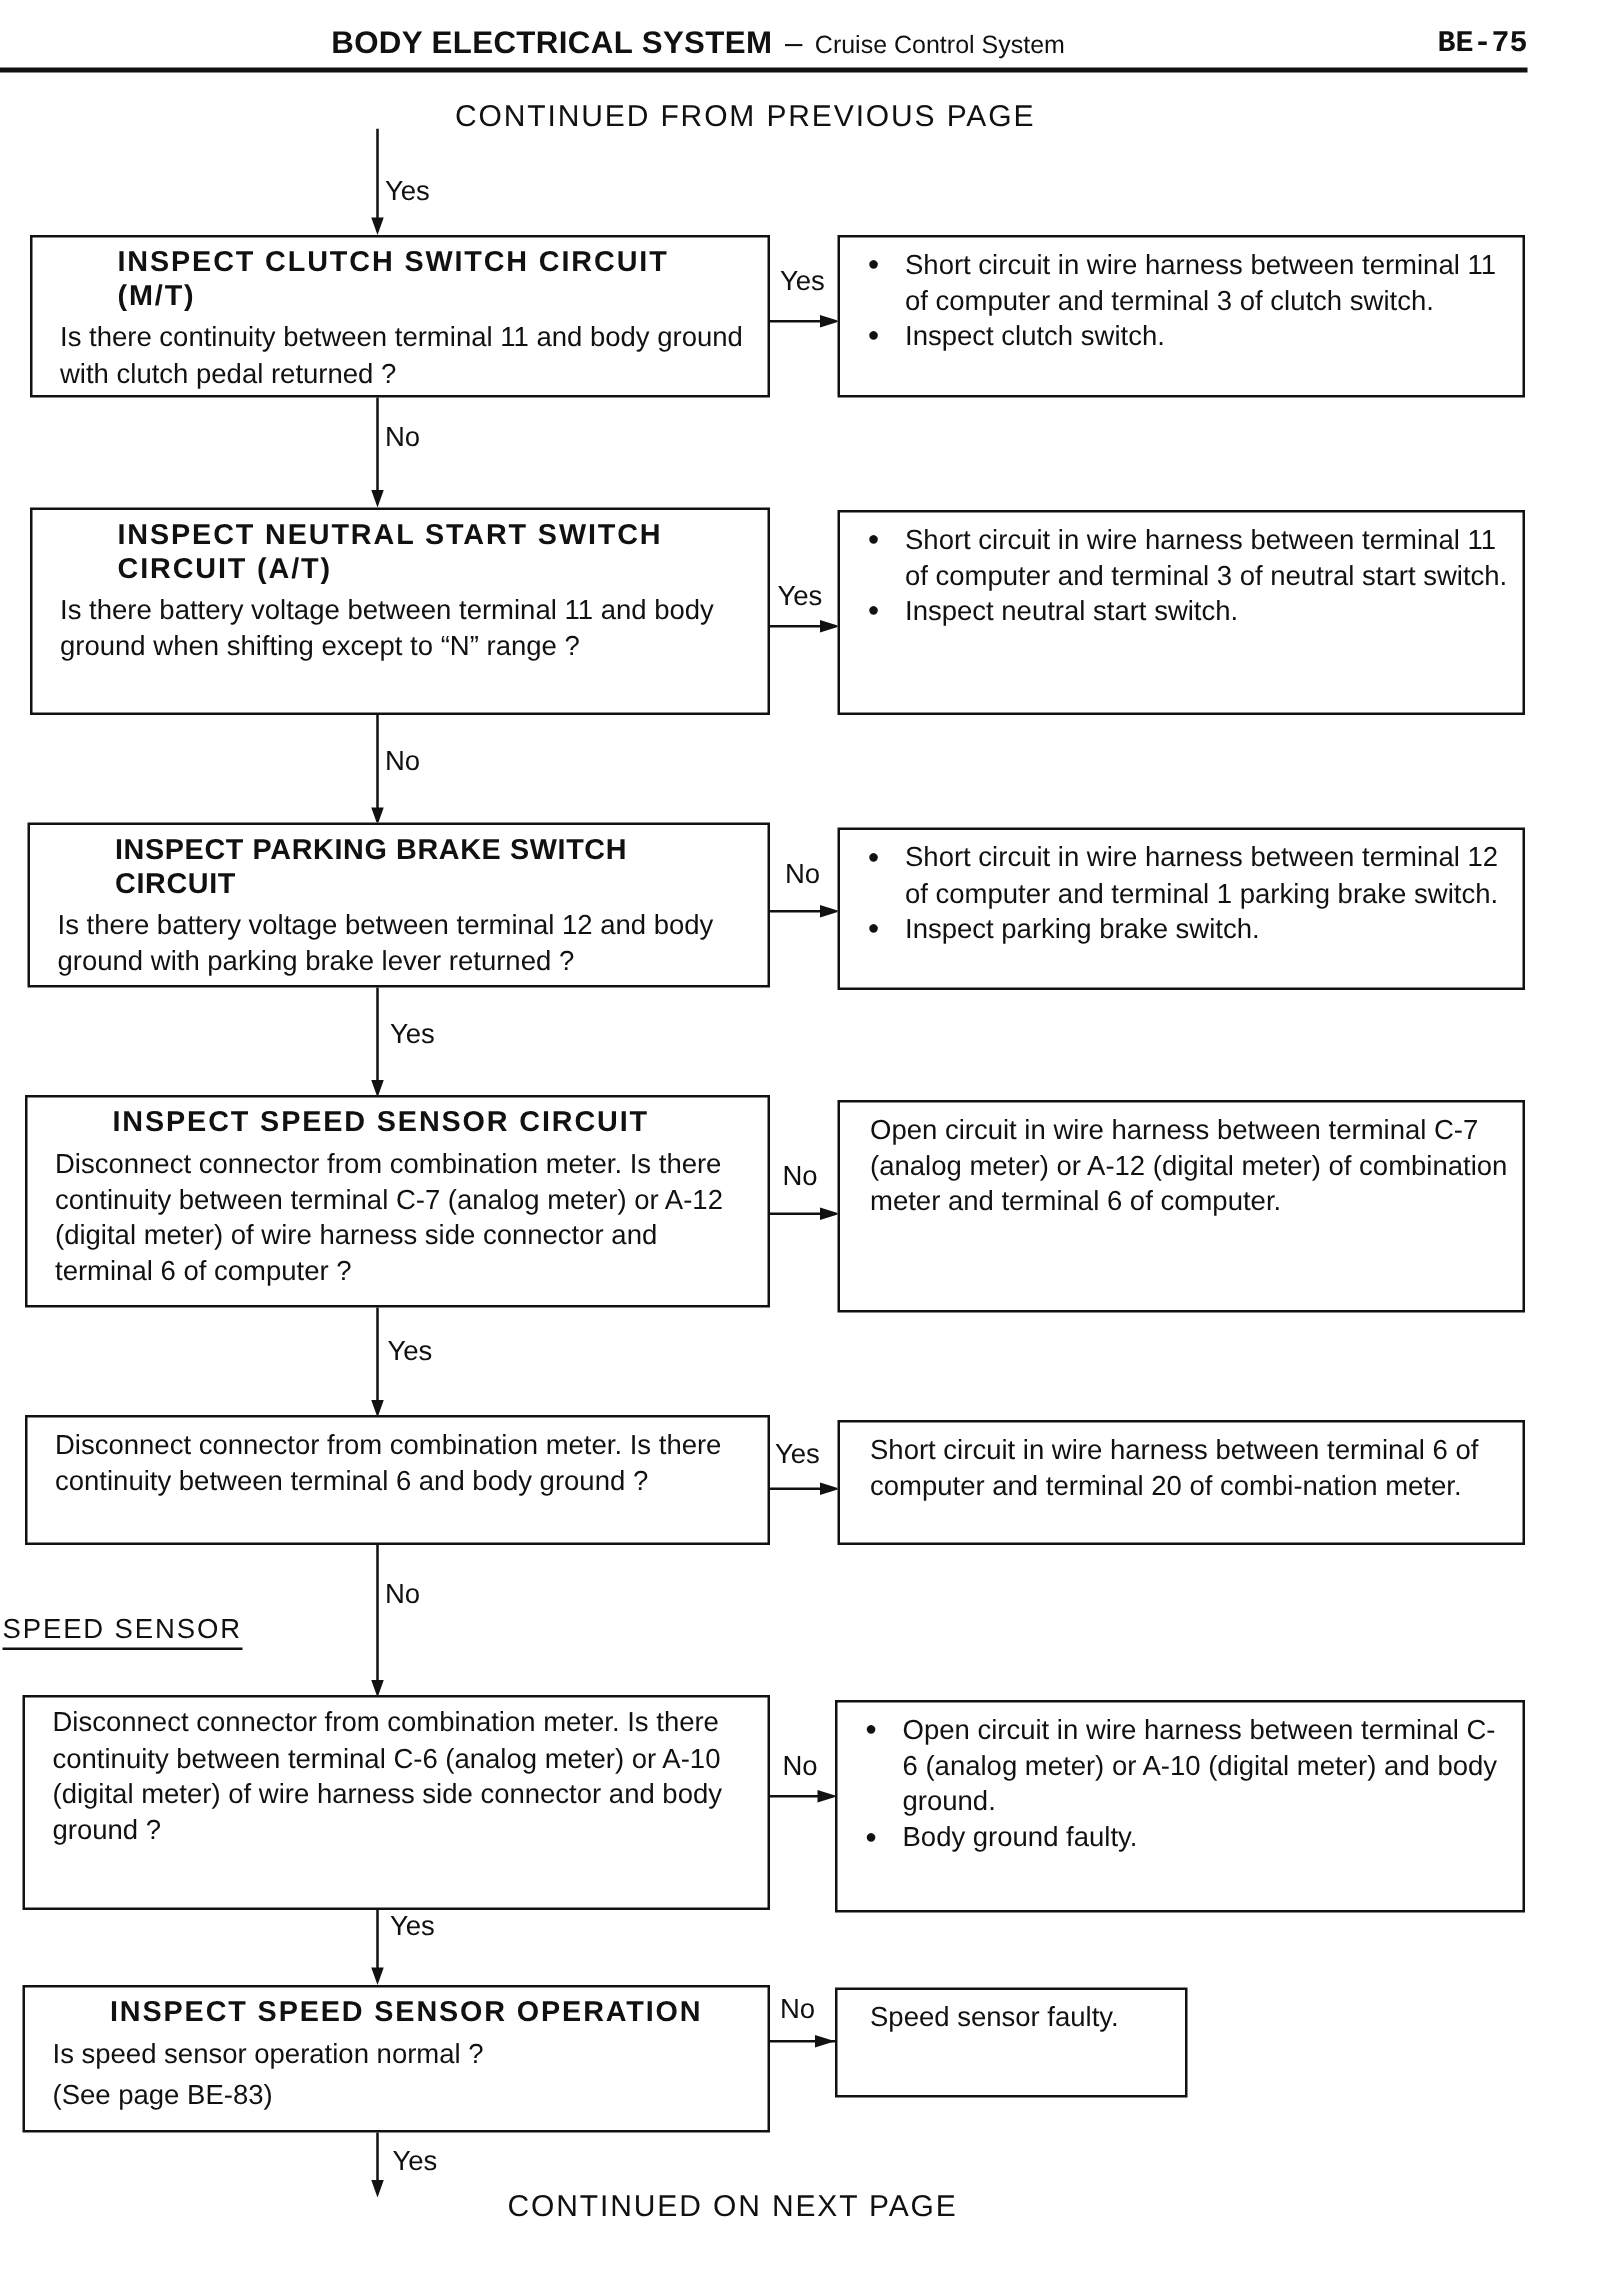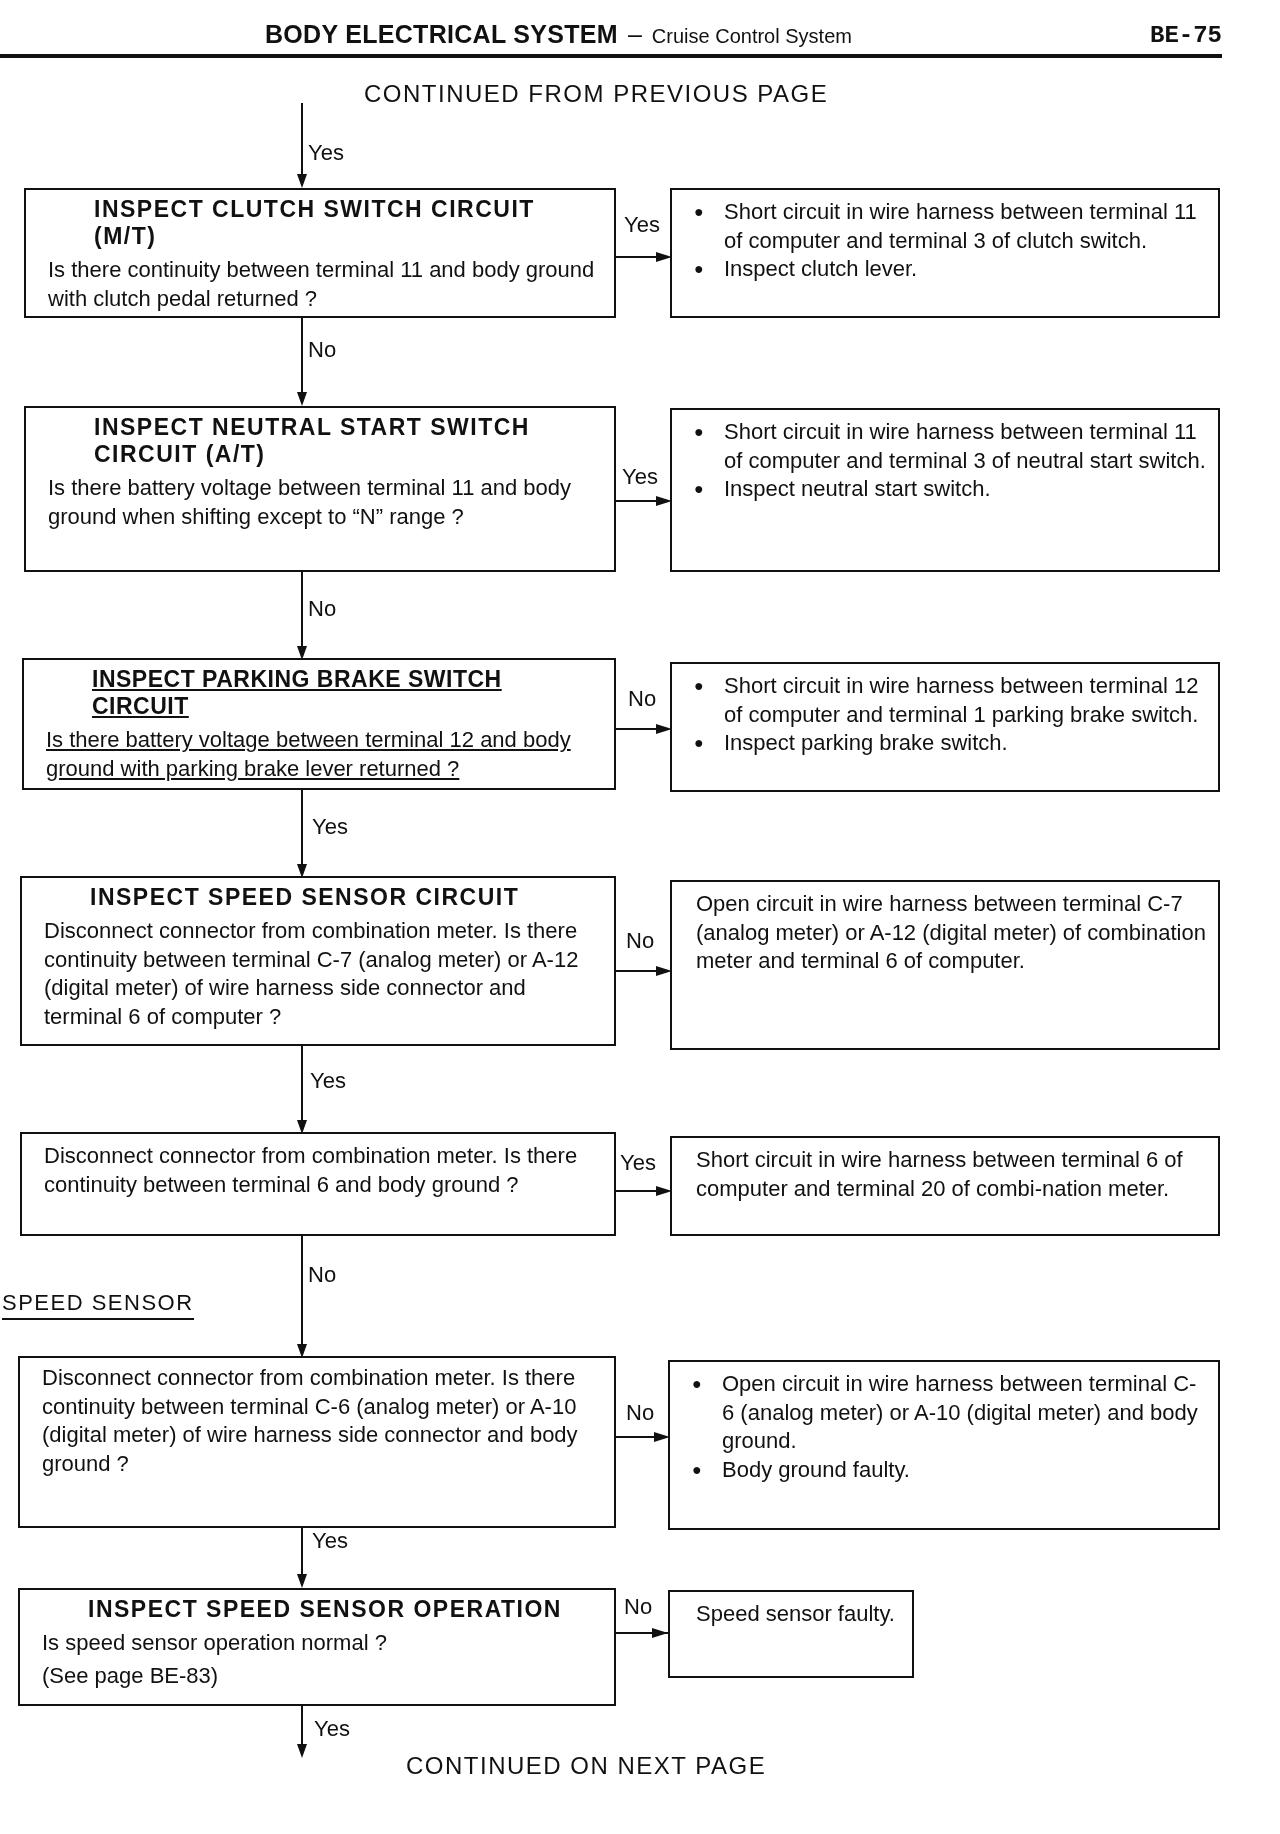--- a/index.html
+++ b/index.html
@@ -46,21 +46,21 @@
 <div class="box left-box" style="left:24px; top:188px; width:592px; height:130px;">
   <div class="title">INSPECT CLUTCH SWITCH CIRCUIT (M/T)</div>
   <div class="body">Is there continuity between terminal 11 and body ground with clutch pedal returned ?</div>
 </div>
 <div class="lbl" style="left:624px; top:212px;">Yes</div>
 <div class="hline" style="left:616px; top:256px; width:50px;"></div>
 <div class="arrow-right" style="left:656px; top:252px;"></div>
 <div class="box right-box" style="left:670px; top:188px; width:550px; height:130px;">
   <ul class="bul">
     <li>Short circuit in wire harness between terminal 11 of computer and terminal 3 of clutch switch.</li>
-    <li>Inspect clutch lever.</li>
+    <li>Inspect clutch switch.</li>
   </ul>
 </div>
 <div class="vline" style="left:301px; top:318px; height:80px;"></div>
 <div class="arrow-down" style="left:297px; top:392px;"></div>
 <div class="lbl" style="left:308px; top:337px;">No</div>
 
 <div class="box left-box" style="left:24px; top:406px; width:592px; height:166px;">
   <div class="title" style="width:470px;">INSPECT NEUTRAL START SWITCH CIRCUIT (A/T)</div>
   <div class="body">Is there battery voltage between terminal 11 and body ground when shifting except to “N” range ?</div>
 </div>
@@ -70,21 +70,21 @@
 <div class="box right-box" style="left:670px; top:408px; width:550px; height:164px;">
   <ul class="bul">
     <li>Short circuit in wire harness between terminal 11 of computer and terminal 3 of neutral start switch.</li>
     <li>Inspect neutral start switch.</li>
   </ul>
 </div>
 <div class="vline" style="left:301px; top:572px; height:84px;"></div>
 <div class="arrow-down" style="left:297px; top:646px;"></div>
 <div class="lbl" style="left:308px; top:596px;">No</div>
 
-<div class="box left-box" style="left:22px; top:658px; width:594px; height:132px;text-decoration:underline;">
+<div class="box left-box" style="left:22px; top:658px; width:594px; height:132px;">
   <div class="title" style="letter-spacing:0.5px;">INSPECT PARKING BRAKE SWITCH CIRCUIT</div>
   <div class="body">Is there battery voltage between terminal 12 and body ground with parking brake lever returned ?</div>
 </div>
 <div class="lbl" style="left:628px; top:686px;">No</div>
 <div class="hline" style="left:616px; top:728px; width:50px;"></div>
 <div class="arrow-right" style="left:656px; top:724px;"></div>
 <div class="box right-box" style="left:670px; top:662px; width:550px; height:130px;">
   <ul class="bul">
     <li>Short circuit in wire harness between terminal 12 of computer and terminal 1 parking brake switch.</li>
     <li>Inspect parking brake switch.</li>
@@ -140,20 +140,20 @@
 <div class="lbl" style="left:312px; top:1528px;">Yes</div>
 
 <div class="box left-box" style="left:18px; top:1588px; width:598px; height:118px;">
   <div class="title">INSPECT SPEED SENSOR OPERATION</div>
   <div class="body">Is speed sensor operation normal ?</div>
   <div class="body" style="margin-top:4px;">(See page BE-83)</div>
 </div>
 <div class="lbl" style="left:624px; top:1594px;">No</div>
 <div class="hline" style="left:616px; top:1632px; width:52px;"></div>
 <div class="arrow-right" style="left:652px; top:1628px;"></div>
-<div class="box right-box" style="left:668px; top:1590px; width:246px; height:88px; padding-left:26px;">
+<div class="box right-box" style="left:668px; top:1590px; width:282px; height:88px; padding-left:26px;">
   <div class="body">Speed sensor faulty.</div>
 </div>
 <div class="vline" style="left:301px; top:1706px; height:44px;"></div>
 <div class="arrow-down" style="left:297px; top:1744px;"></div>
 <div class="lbl" style="left:314px; top:1716px;">Yes</div>
 
 <div class="abs cont" style="left:406px; top:1752px;">CONTINUED ON NEXT PAGE</div>
 
 </body></html>

